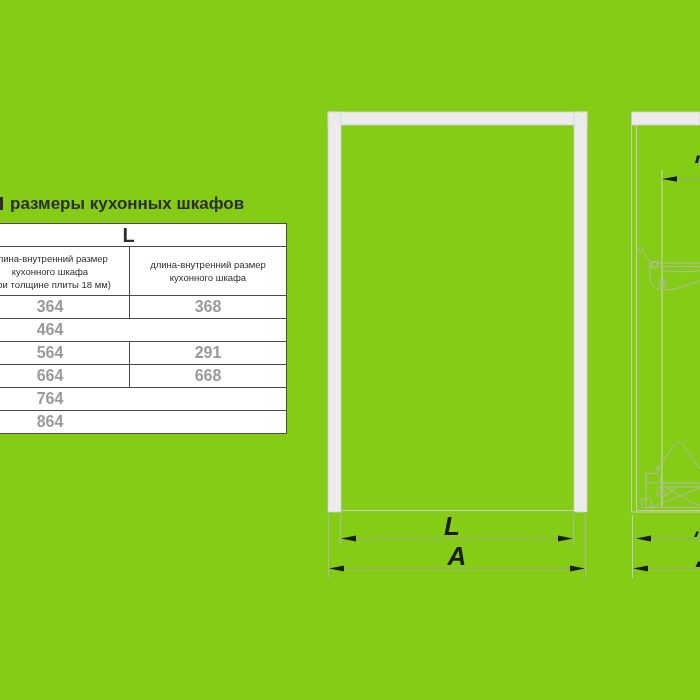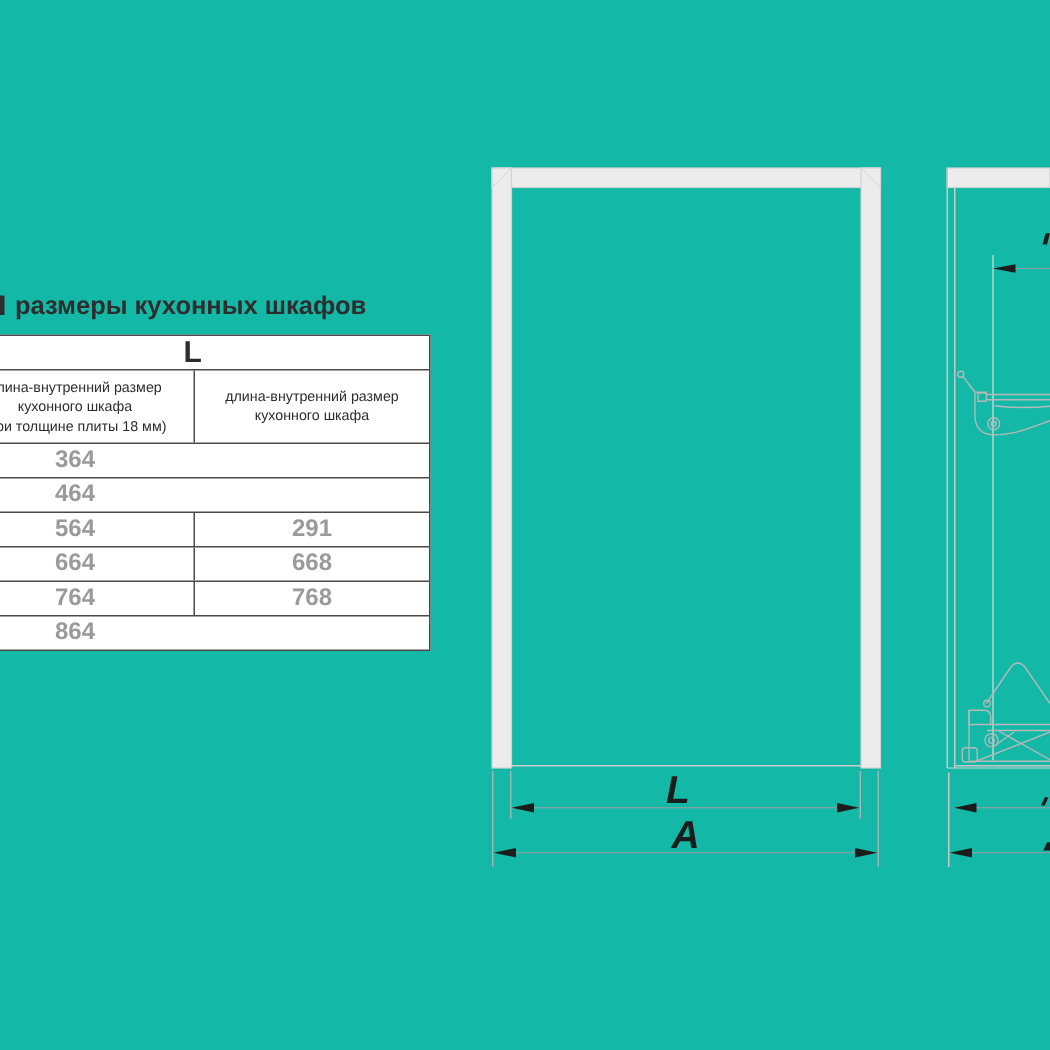--- a/index.html
+++ b/index.html
@@ -1,16 +1,16 @@
 <!DOCTYPE html>
 <html><head>
 <meta charset="utf-8">
 <style>
   html,body{margin:0;padding:0;background:#ffffff;}
-  .page{position:relative;width:700px;height:700px;overflow:hidden;background:#14b8a6;
+  .page{position:relative;width:700px;height:700px;overflow:hidden;background:#84cc16;
         font-family:"Liberation Sans",sans-serif;}
 
   
   .title-wrap{position:absolute;left:0;top:194px;height:20px;white-space:nowrap;}
   .title-stub{position:absolute;left:0;top:3px;width:3px;height:13px;background:#2d2d2d;}
   .title-text{position:absolute;left:10px;top:0;font-size:17px;font-weight:bold;color:#2d2d2d;}
 
   
   .dim-table{position:absolute;left:-30px;top:223px;width:315px;border:1px solid #4a4a4a;
              background:#ffffff;box-sizing:content-box;}
@@ -48,35 +48,35 @@
         <div>кухонного шкафа</div>
         <div>(при толщине плиты 18 мм)</div>
       </div>
       <div class="t-cell c2">
         <div>длина-внутренний размер</div>
         <div>кухонного шкафа</div>
       </div>
     </div>
     <div class="t-row">
       <div class="t-val c1">364</div>
+      <div class="t-val c2">368</div>
     </div>
     <div class="t-row">
       <div class="t-val c1">464</div>
     </div>
     <div class="t-row">
       <div class="t-val c1">564</div>
       <div class="t-val c2">291</div>
     </div>
     <div class="t-row">
       <div class="t-val c1">664</div>
       <div class="t-val c2">668</div>
     </div>
     <div class="t-row">
       <div class="t-val c1">764</div>
-      <div class="t-val c2">768</div>
     </div>
     <div class="t-row">
       <div class="t-val c1">864</div>
     </div>
   </div>
 
   <div class="drawing" style="left:318px;top:100px;">
     <svg width="290" height="490" viewBox="318 100 290 490" xmlns="http://www.w3.org/2000/svg">
       <g>
         <rect x="328" y="112" width="259" height="13" fill="#ececec" stroke="#d3d3d3" stroke-width="0.8"></rect>

